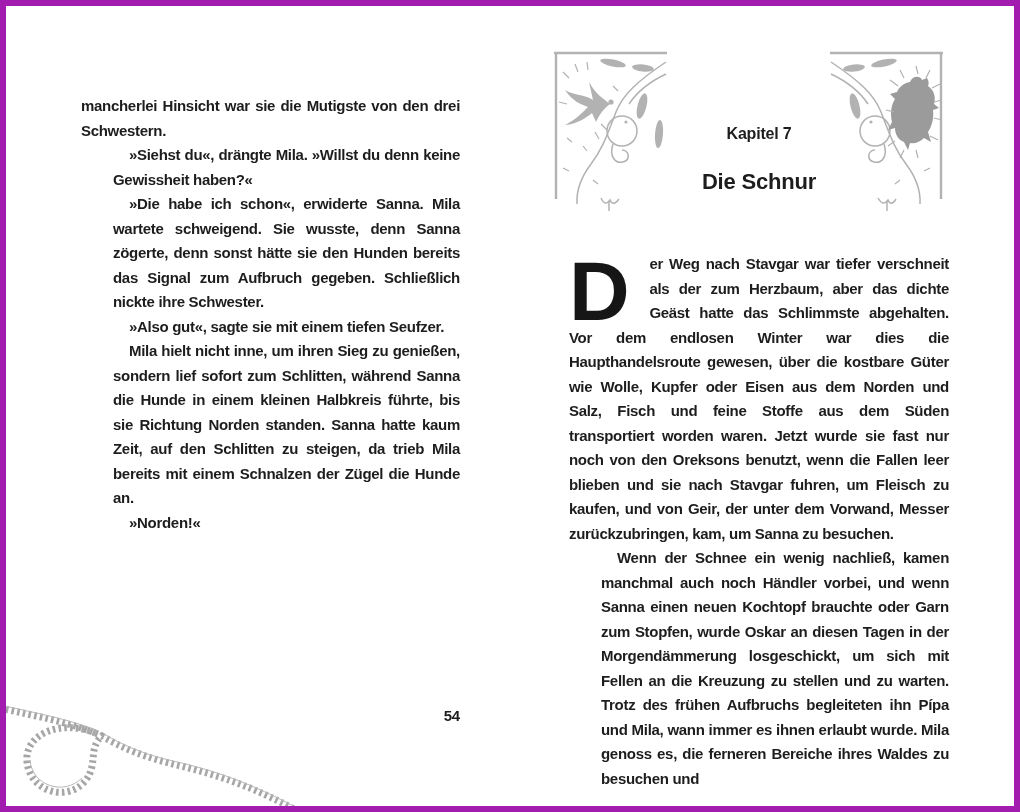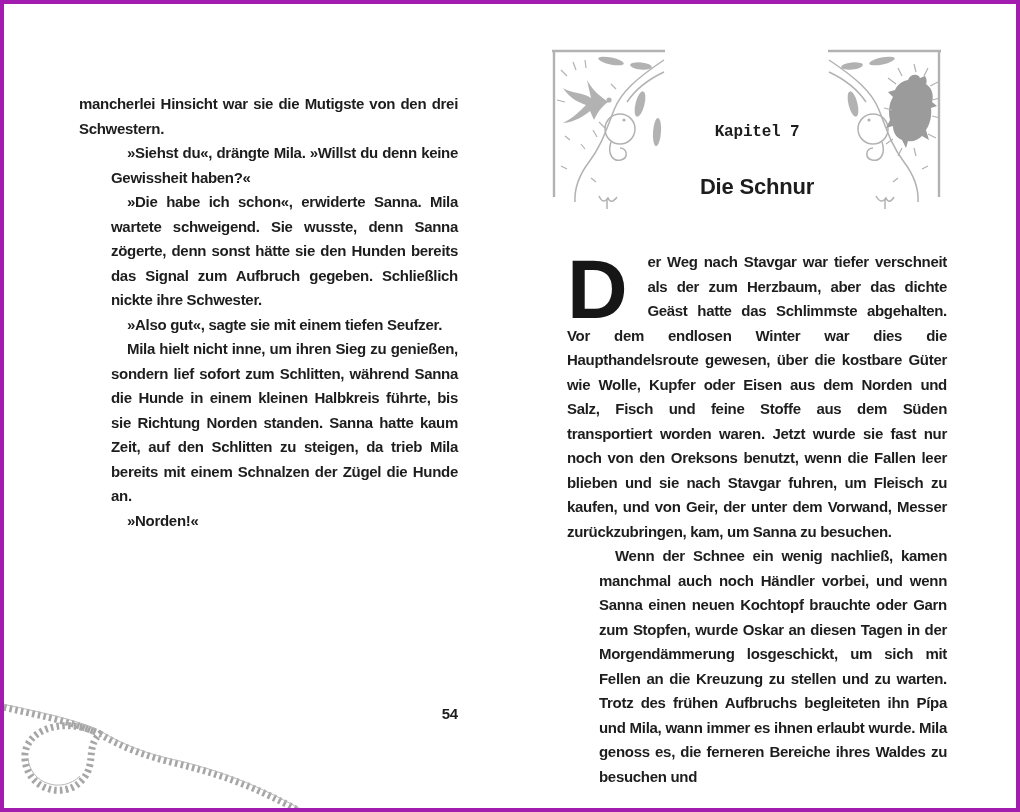--- a/index.html
+++ b/index.html
@@ -1,20 +1,20 @@
 <!DOCTYPE html>
 <html><head>
 <meta charset="utf-8">
 <style>
   html,body{margin:0;padding:0;background:#e9e9e9;}
   .frame{
     position:relative;
     width:1020px;height:812px;
     background:#ffffff;
-    border:4px solid #a21caf;
+    border:6px solid #a21caf;
     box-sizing:border-box;
     overflow:hidden;
     font-family:"Liberation Sans", sans-serif;
     color:#1d1d1d;
   }
   
   .textblock{
     position:absolute;
     text-align:justify;
     font-size:15px;
@@ -35,24 +35,24 @@
     font-weight:bold;
     margin:0 20px 0 0;
     color:#161616;
   }
   
   .chapter-head{
     position:absolute;left:563px;top:118px;width:380px;
     text-align:center;
   }
   .chapter-label{
-    font-size:16px;font-weight:bold;line-height:20px;letter-spacing:-0.2px;font-family:Liberation Mono, monospace;
+    font-size:16px;font-weight:bold;line-height:20px;letter-spacing:-0.2px;
   }
   .chapter-title{
-    margin-top:32px;font-size:22px;font-weight:bold;letter-spacing:-0.2px;
+    margin-top:25px;font-size:22px;font-weight:bold;letter-spacing:-0.2px;
   }
   
   .pagenum{
     position:absolute;top:701px;width:379px;
     text-align:right;font-size:15px;font-weight:bold;letter-spacing:-0.2px;
   }
   .pn-left{left:75px;}
   .pn-right{left:563px;width:380px;}
   
   .ornament{position:absolute;top:44px;width:114px;height:162px;}

